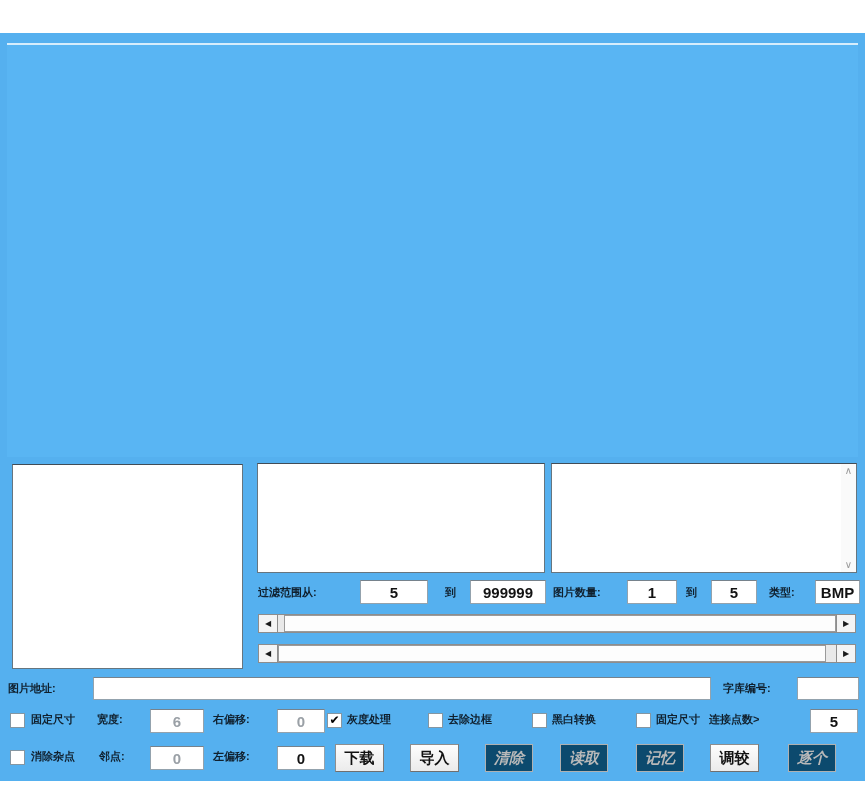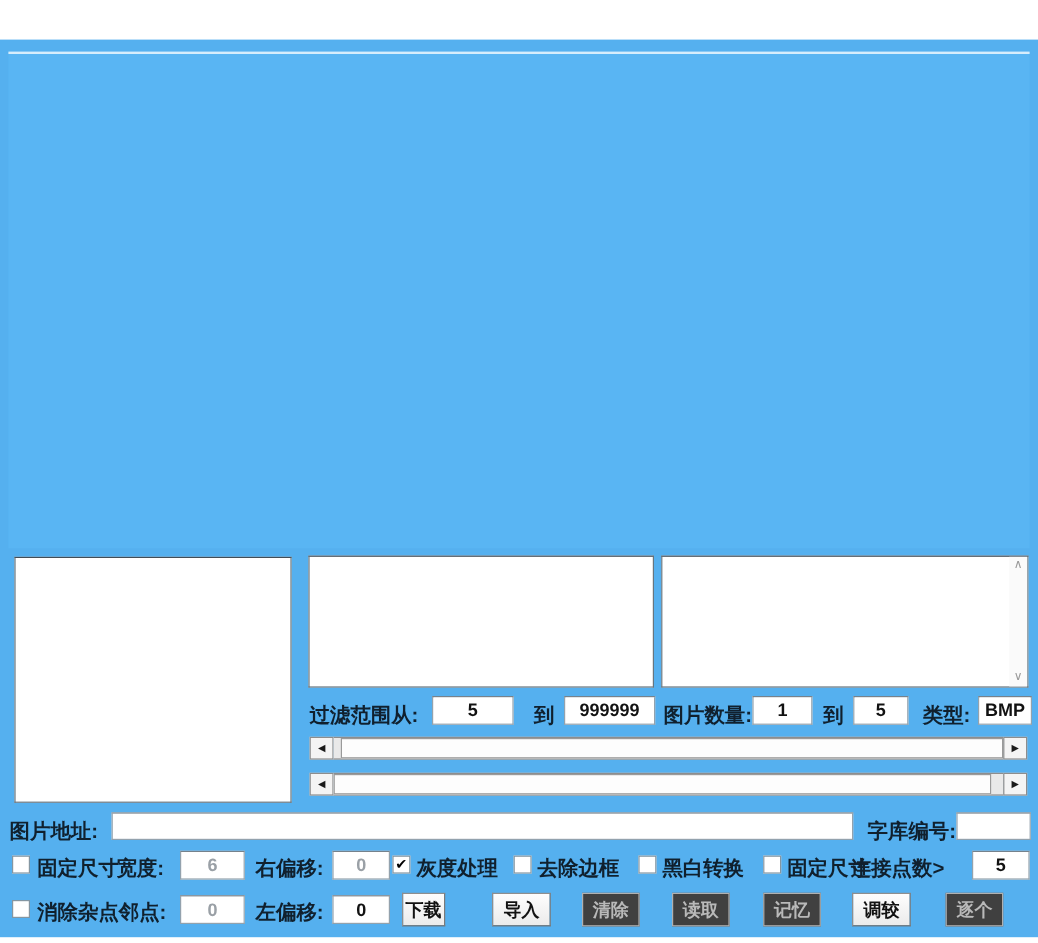--- a/index.html
+++ b/index.html
@@ -26,21 +26,21 @@
 
   
   .panel{position:absolute;background:#ffffff;border:1px solid #66757f;border-top-color:#414c56;}
   .panel-left{left:12px;top:431px;width:229px;height:203px;}
   .panel-mid{left:257px;top:430px;width:286px;height:108px;}
   .panel-right{left:551px;top:430px;width:304px;height:108px;}
   .vscroll{position:absolute;right:0;top:0;bottom:0;width:15px;background:#fafafa;display:flex;flex-direction:column;justify-content:space-between;align-items:center;}
   .vs-arrow{font-size:10px;color:#9a9a9a;line-height:14px;height:14px;}
 
   
-  .lbl{position:absolute;font-size:17px;font-weight:600;color:#10202e;white-space:nowrap;}
+  .lbl{position:absolute;font-size:11px;font-weight:600;color:#10202e;white-space:nowrap;}
   .field{position:absolute;height:24px;background:#fff;border:1px solid #93a2ad;border-top-color:#76828c;
     font-family:"Liberation Sans","DejaVu Sans",sans-serif;font-size:15px;font-weight:700;color:#121212;
     text-align:center;padding:0 2px;box-sizing:border-box;outline:none;}
   .field.gray{color:#9aa0a6;}
   .field.left{text-align:left;padding-left:4px;}
 
   
   .hscroll{position:absolute;height:19px;display:flex;align-items:stretch;}
   .sb-btn{width:18px;background:#f4f4f4;border:1px solid #8d8d8d;display:flex;align-items:center;justify-content:center;
     font-size:8px;color:#1a1a1a;cursor:pointer;}
@@ -53,21 +53,21 @@
 
   
   .cb{position:absolute;width:13px;height:13px;background:#fff;border:1px solid #8496a2;
     font-size:12px;line-height:12px;text-align:center;color:#000;cursor:pointer;font-weight:700;}
 
   
   .win-btn{position:absolute;height:28px;background:linear-gradient(#fdfdfd,#ebebeb);
     border:1px solid #8e8e8e;border-bottom-color:#6f6f6f;border-right-color:#7a7a7a;
     font-family:"Liberation Sans","DejaVu Sans",sans-serif;font-size:15px;font-weight:700;color:#121212;
     padding:0;cursor:pointer;}
-  .win-btn.disabled{color:#b9b9b9;border-color:#b0b0b0;background:#404040;}
+  .win-btn.disabled{color:#b9b9b9;border-color:#b0b0b0;background:#0c4a6e;font-style:italic;}
 </style>
 </head>
 <body>
 
 <div class="window">
 
 
   <div class="bluebody">
 
     <div class="canvas"></div>
@@ -131,21 +131,21 @@
     <div class="lbl" style="left:709px;top:679px;">连接点数&gt;</div>
     <input class="field" style="left: 810px; top: 676px; width: 48px;" readonly="" value="5">
 
     <div class="cb" style="left:10px;top:717px;"></div>
     <div class="lbl" style="left:31px;top:716px;">消除杂点</div>
     <div class="lbl" style="left:99px;top:716px;">邻点:</div>
     <input class="field gray" style="left: 150px; top: 713px; width: 54px;" readonly="" value="0">
     <div class="lbl" style="left:213px;top:716px;">左偏移:</div>
     <input class="field" style="left: 277px; top: 713px; width: 48px;" readonly="" value="0">
 
-    <button class="win-btn" style="left:335px;top:711px;width:36px;">下载</button>
+    <button class="win-btn" style="left:335px;top:711px;width:49px;">下载</button>
     <button class="win-btn" style="left:410px;top:711px;width:49px;">导入</button>
     <button class="win-btn disabled" style="left:485px;top:711px;width:48px;">清除</button>
     <button class="win-btn disabled" style="left:560px;top:711px;width:48px;">读取</button>
     <button class="win-btn disabled" style="left:636px;top:711px;width:48px;">记忆</button>
     <button class="win-btn" style="left:710px;top:711px;width:49px;">调较</button>
     <button class="win-btn disabled" style="left:788px;top:711px;width:48px;">逐个</button>
 
   </div>
 </div>
 

